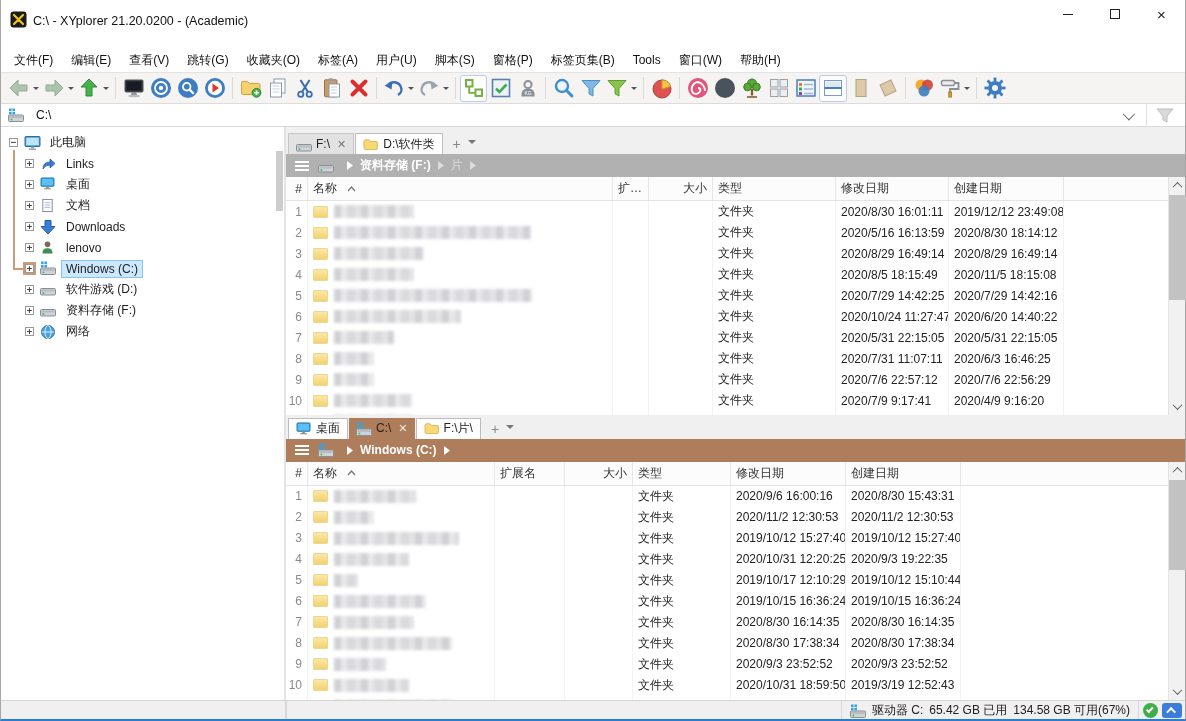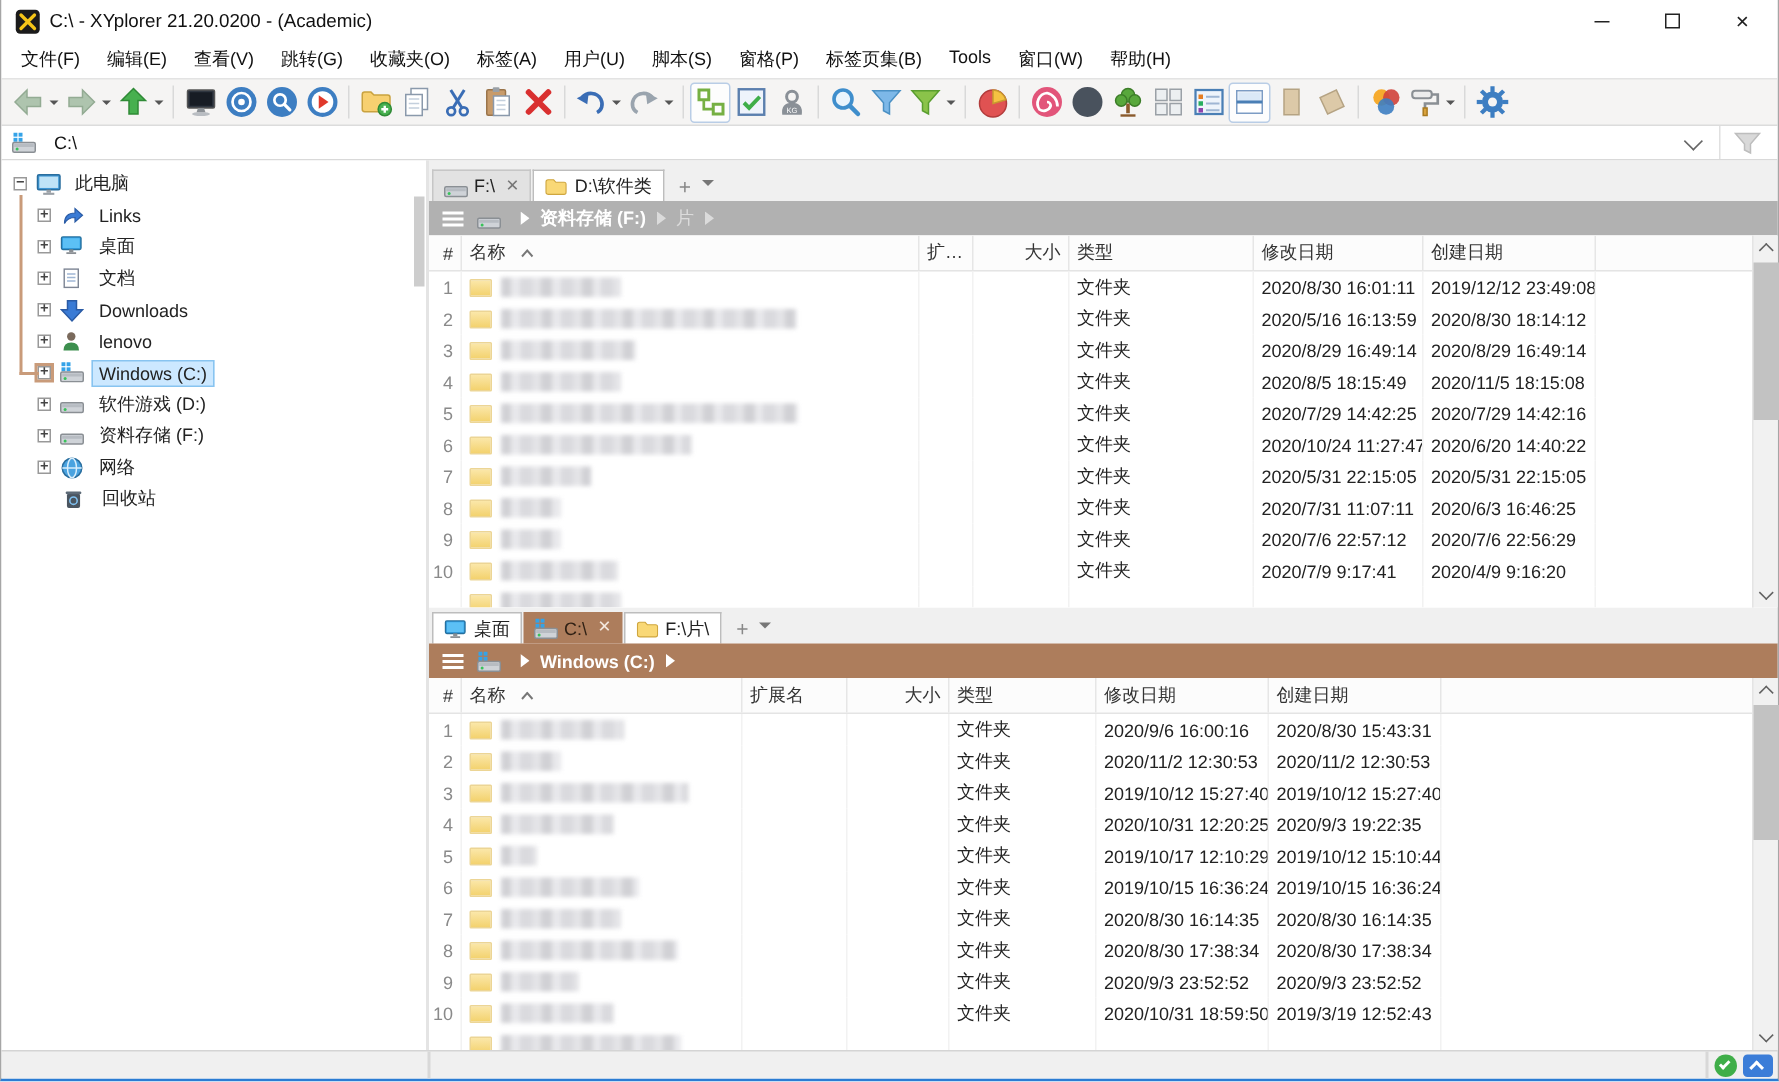--- a/index.html
+++ b/index.html
@@ -1,30 +1,30 @@
 <!DOCTYPE html>
 <html><head>
 <meta charset="utf-8">
 <style>
   * { margin:0; padding:0; box-sizing:border-box; }
   html,body { width:1186px; height:721px; overflow:hidden; }
   body { font-family:"Liberation Sans","DejaVu Sans",sans-serif; font-size:12px; color:#222; background:#fff; }
   #frame { width:1186px; height:721px; border-left:1px solid #a6a6a6; border-right:1px solid #a6a6a6; border-bottom:2px solid #2b7cd3; display:flex; flex-direction:column; background:#fff; }
 
   
-  .titlebar { height:28px; display:flex; align-items:center; background:#fff; flex:0 0 auto; }
+  .titlebar { height:28px; display:flex; align-items:flex-end; background:#fff; flex:0 0 auto; }
   .app-ico { width:17px; height:17px; margin:0 6px 0 9px; }
   .title-text { font-size:12.5px; color:#111; flex:1 1 auto; white-space:nowrap; }
   .wbtn { width:47px; height:28px; display:flex; align-items:center; justify-content:center; color:#222; }
   .wbtn .bar { width:10px; height:1px; background:#222; }
   .wbtn .box { width:10px; height:10px; border:1px solid #222; }
   .wbtn .xx { font-size:15px; line-height:1; }
 
   
-  .menubar { height:24px; display:flex; align-items:flex-start; background:#fff; padding-left:4px; flex:0 0 auto; }
+  .menubar { height:24px; display:flex; align-items:center; background:#fff; padding-left:4px; flex:0 0 auto;margin-top:20px; }
   .menu-item { padding:3px 9px; white-space:nowrap; color:#111; }
 
   
   .toolbar { height:32px; background:#f5f4f3; border-top:1px solid #e3e3e3; border-bottom:1px solid #dcdcdc; display:flex; align-items:center; padding-left:5px; flex:0 0 auto; }
   .tb { height:27px; min-width:27px; display:flex; align-items:center; justify-content:center; border-radius:3px; padding:0 1px; }
   .tb.pressed { background:#fdfdfd; border:1px solid #b9cde6; }
   .tb svg { display:block; }
   .caret { width:0; height:0; border:3.5px solid transparent; border-top-color:#555; margin:4px 1px 0 2px; }
   .tsep { width:1px; height:22px; background:#d9d9d9; margin:0 4px; }
 
@@ -543,33 +543,20 @@
             <span class="dot-h" style="width: 0px;"></span>
             <span class="exp">+</span>
             <span class="titem-ico">
               <svg viewBox="0 0 16 16" width="16" height="16">
                 <circle cx="8" cy="8" r="6.5" fill="#4aa3e0" stroke="#2a6e9e"></circle>
                 <ellipse cx="8" cy="8" rx="3" ry="6.5" fill="none" stroke="#d8eefc"></ellipse>
                 <line x1="1.5" y1="8" x2="14.5" y2="8" stroke="#d8eefc"></line>
               </svg>
             </span>
             <span class="tlabel">网络</span>
-          </div>
-          <div class="tree-row">
-            <span style="width: 24px; flex: 0 0 auto;"></span>
-            <span class="dot-h" style="width: 0px;"></span>
-            <span style="width: 11px; flex: 0 0 auto;"></span>
-            <span class="titem-ico">
-              <svg viewBox="0 0 16 16" width="14" height="15">
-                <rect x="3" y="4" width="10" height="11" rx="1.5" fill="#4a5560"></rect>
-                <rect x="2" y="2.5" width="12" height="2" rx="1" fill="#5d6a77"></rect>
-                <circle cx="8" cy="9.5" r="2.8" fill="none" stroke="#7fc0f0" stroke-width="1.2"></circle>
-              </svg>
-            </span>
-            <span class="tlabel">回收站</span>
           </div>
         </div>
       <div class="curline-v" style="height: 120px; top: 23px;"></div>
       <div class="curline-h" style="left: 12px; top: 141px; width: 13px;"></div>
       <div class="tree-scroll">
           <div class="tree-thumb"></div>
         </div>
     </div>
     <div class="vsplit"></div>
     <div class="panes">
@@ -1070,20 +1057,34 @@
         </div>
     </div>
   </div>
 
   <div class="statusbar">
     <div style="width:284px"></div>
     <div class="ssep"></div>
     <div class="ssep"></div>
     <div style="flex:1"></div>
     <div class="ssep"></div>
+    <div class="ssec">
+      <span class="s-drive-ico"><svg viewBox="0 0 16 14" width="16" height="14">
+            <rect x="1" y="0.5" width="2.6" height="2.6" fill="#35a3e8"></rect>
+            <rect x="4.4" y="0.5" width="2.6" height="2.6" fill="#35a3e8"></rect>
+            <rect x="1" y="3.9" width="2.6" height="2.6" fill="#35a3e8"></rect>
+            <rect x="4.4" y="3.9" width="2.6" height="2.6" fill="#35a3e8"></rect>
+            <rect x="0.5" y="7" width="15" height="6.5" rx="1" fill="#cfd3d8" stroke="#8a8f94"></rect>
+            <rect x="1.5" y="8" width="13" height="2" fill="#b7bcc2"></rect>
+            <circle cx="3.4" cy="11.4" r="1" fill="#39c25a"></circle>
+          </svg></span>
+      <span>驱动器 C:</span>
+      <span>65.42 GB 已用</span>
+      <span>134.58 GB 可用(67%)</span>
+    </div>
     <div class="ssep"></div>
     <span class="s-check">
         <i></i>
       </span>
     <span class="s-up">
         <i></i>
       </span>
   </div>
 
 </div>

